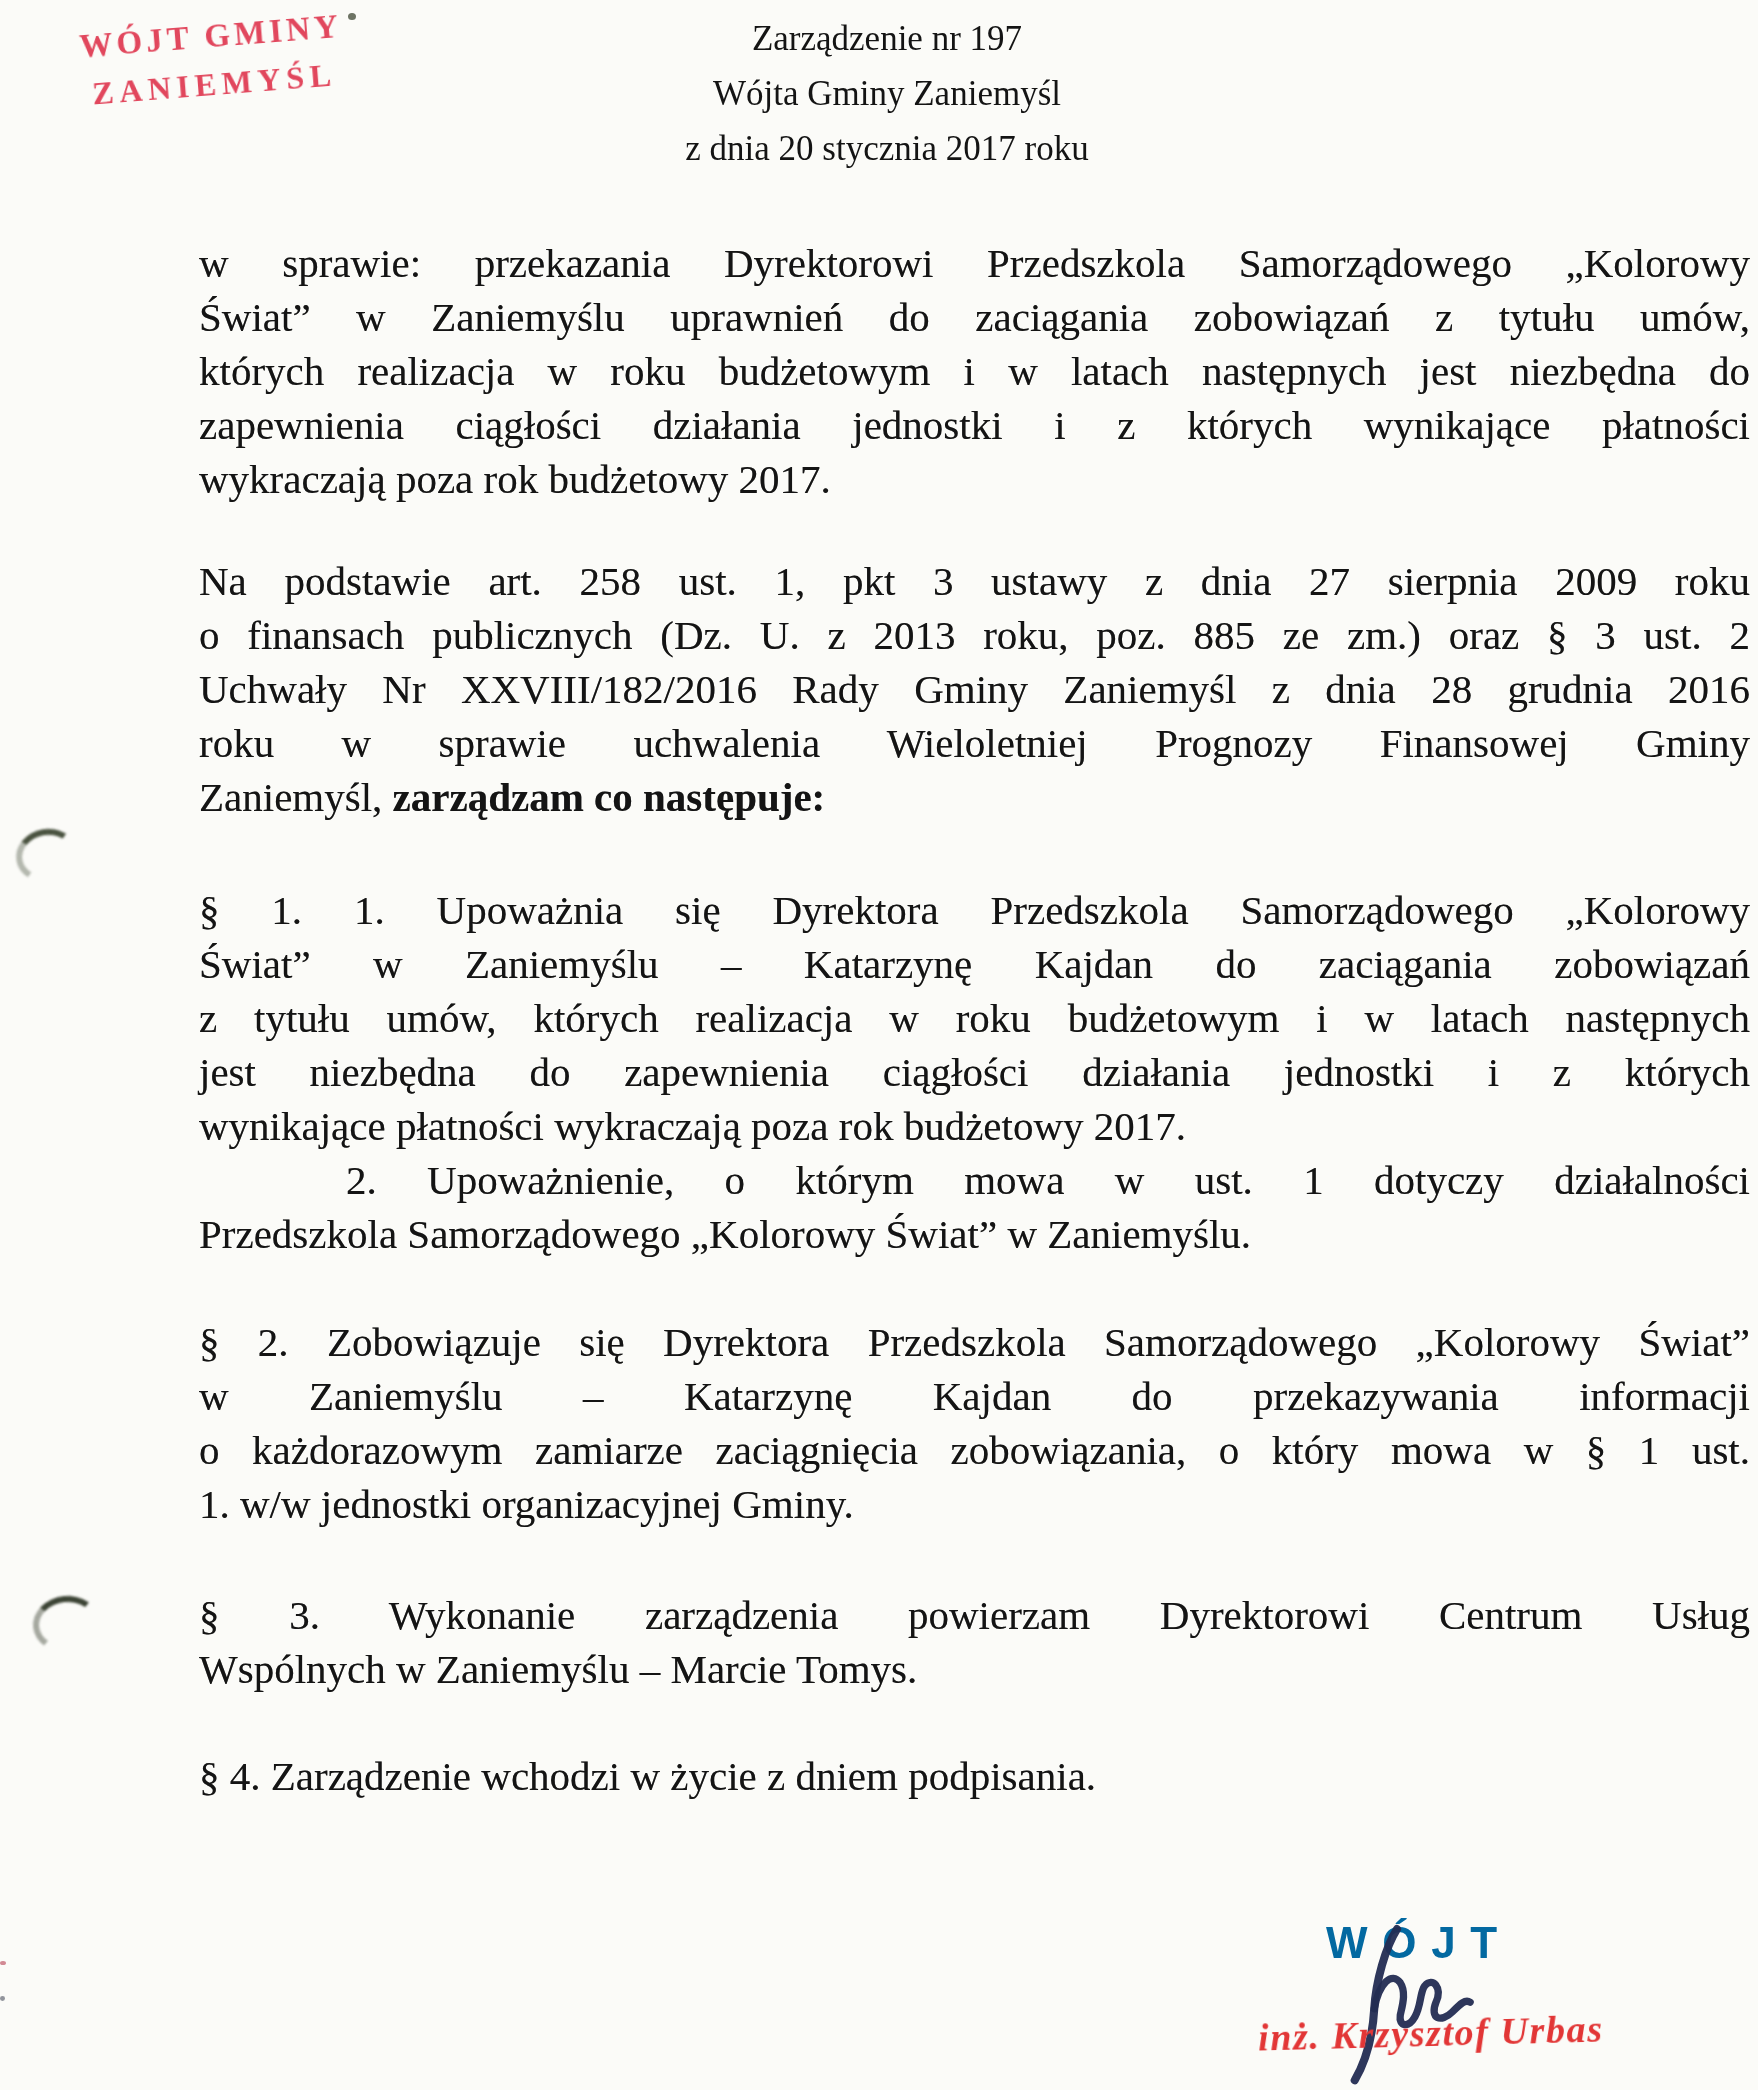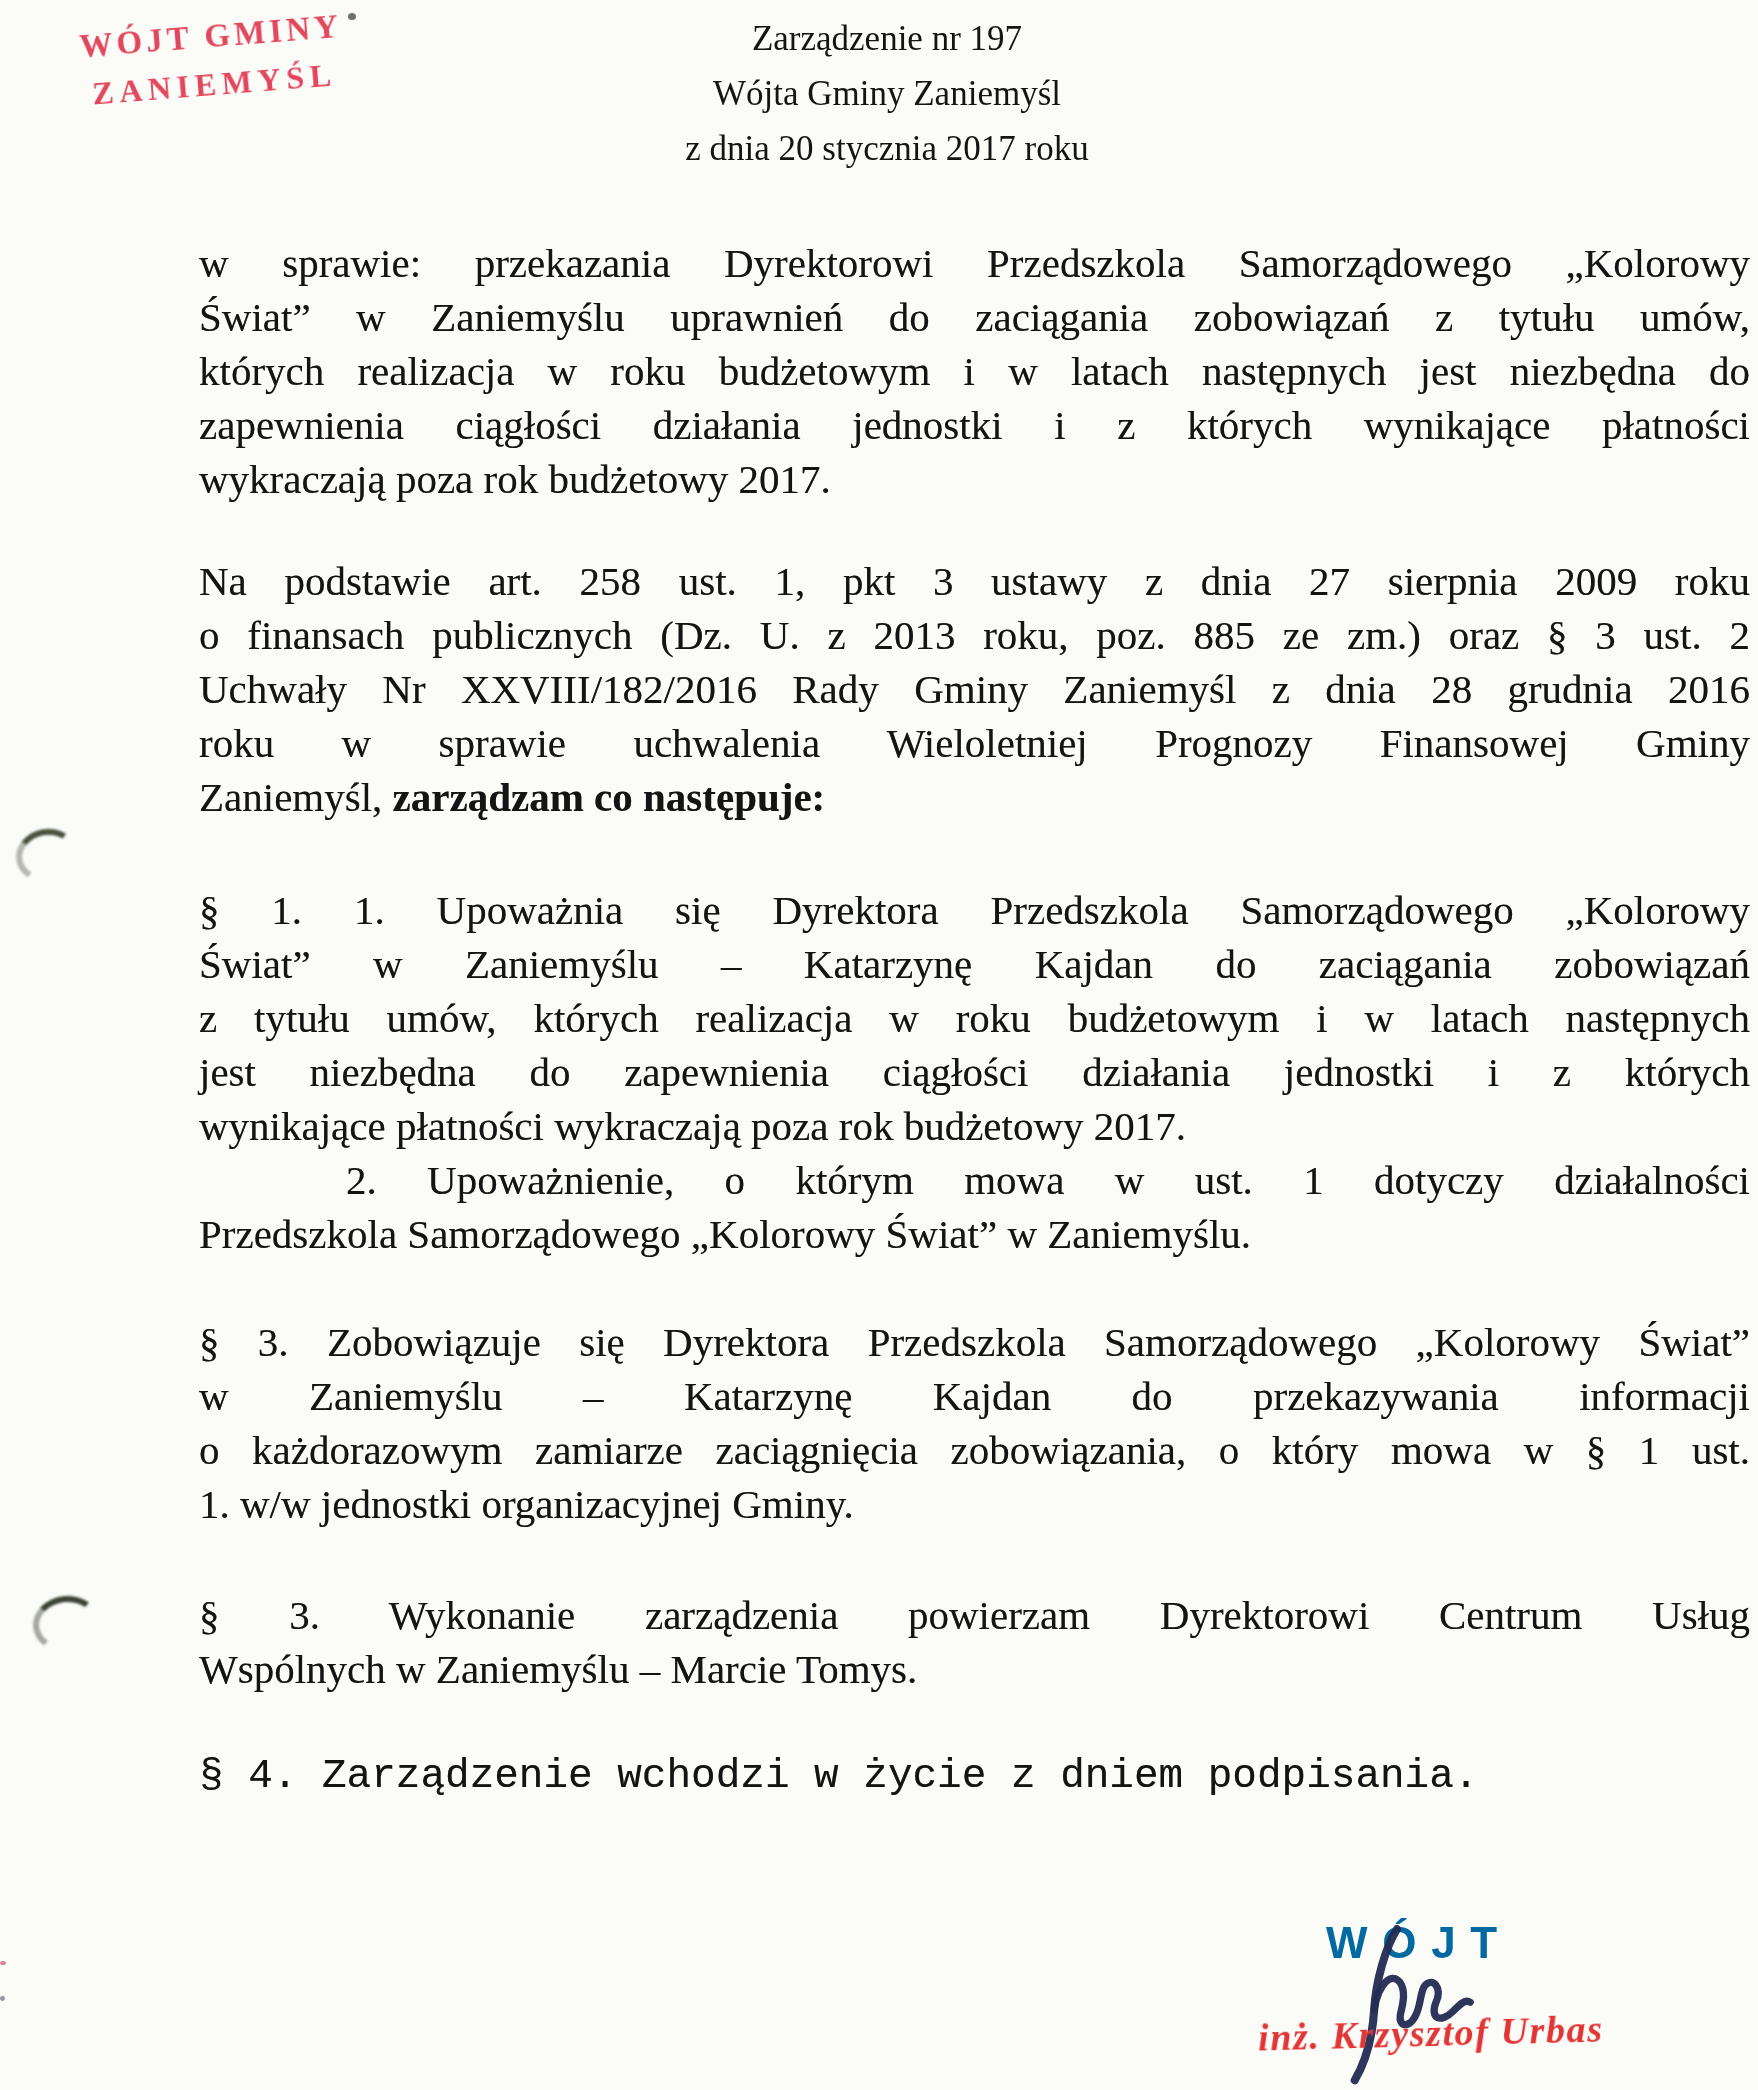--- a/index.html
+++ b/index.html
@@ -30,21 +30,21 @@
   .line { text-align:left; }
   .j    { text-align:justify; text-align-last:justify; }
   .ind  { text-indent:147px; }
   .it   { }
   .b    { font-weight:bold; }
   .subject { top:236px; }
   .basis   { top:554px; }
   .s1      { top:883px; }
   .s2      { top:1315px; }
   .s3      { top:1588px; }
-  .s4      { top:1749px;font-family:Liberation Mono, monospace; }
+  .s4      { top:1749px; }
   
   .sig-stamp {
     position:absolute; left:1326px; top:1918px;
     font-family:"Liberation Sans", sans-serif;
     font-size:44px; font-weight:bold; letter-spacing:14.7px;
     color:#0369a1; filter:blur(0.3px);
   }
   .sig-name {
     position:absolute; left:1258px; top:2011px;
     font-size:38px; font-weight:bold; font-style:italic;
@@ -109,21 +109,21 @@
     <div class="line j">§ 1. 1. Upoważnia się Dyrektora Przedszkola Samorządowego „Kolorowy</div>
     <div class="line j">Świat” w Zaniemyślu – Katarzynę Kajdan do zaciągania zobowiązań</div>
     <div class="line j">z tytułu umów, których realizacja w roku budżetowym i w latach następnych</div>
     <div class="line j">jest niezbędna do zapewnienia ciągłości działania jednostki i z których</div>
     <div class="line">wynikające płatności wykraczają poza rok budżetowy 2017.</div>
     <div class="line j ind">2. Upoważnienie, o którym mowa w ust. 1 dotyczy działalności</div>
     <div class="line">Przedszkola Samorządowego „Kolorowy Świat” w Zaniemyślu.</div>
   </div>
 
   <div class="tb s2">
-    <div class="line j">§ 3. Zobowiązuje się Dyrektora Przedszkola Samorządowego „Kolorowy Świat”</div>
+    <div class="line j">§ 2. Zobowiązuje się Dyrektora Przedszkola Samorządowego „Kolorowy Świat”</div>
     <div class="line j">w Zaniemyślu – Katarzynę Kajdan do przekazywania informacji</div>
     <div class="line j">o każdorazowym zamiarze zaciągnięcia zobowiązania, o który mowa w § 1 ust.</div>
     <div class="line">1. w/w jednostki organizacyjnej Gminy.</div>
   </div>
 
   <div class="tb s3">
     <div class="line j">§ 3. Wykonanie zarządzenia powierzam Dyrektorowi Centrum Usług</div>
     <div class="line">Wspólnych w Zaniemyślu – Marcie Tomys.</div>
   </div>
 

